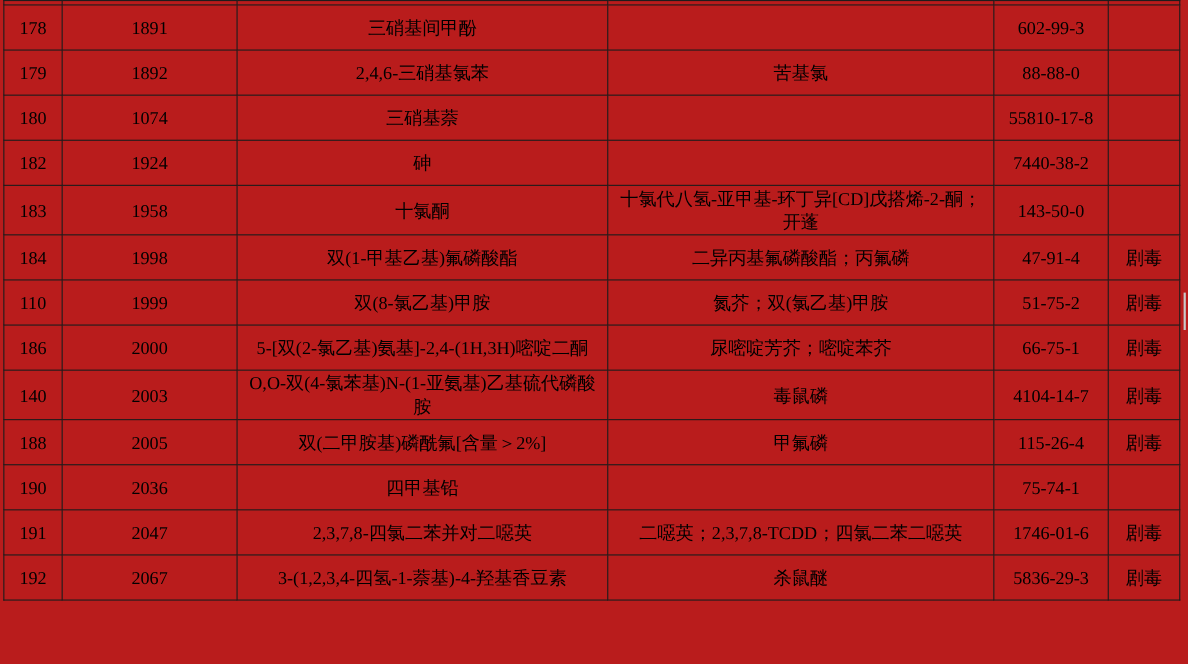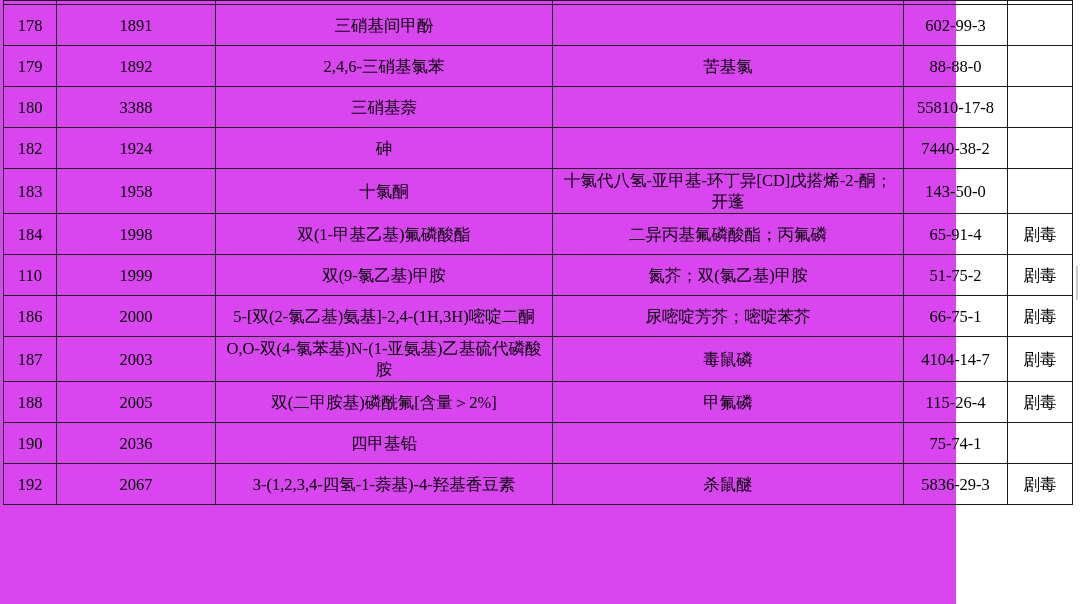--- a/index.html
+++ b/index.html
@@ -7,23 +7,23 @@
     padding: 0;
     background: #ffffff;
     width: 1080px;
     height: 604px;
     overflow: hidden;
     font-family: "Liberation Serif", "DejaVu Serif", serif;
     color: #000000;
   }
   .page {
     position: relative;
-    width: 956px;
+    width: 1080px;
     height: 604px;
-    background: #d946ef;
+    background: #b91c1c;
   }
   table.chem-table {
     position: absolute;
     left: 3px;
     top: 0;
     width: 1069px;
     border-collapse: collapse;
     table-layout: fixed;
   }
   table.chem-table td {
@@ -85,21 +85,21 @@
         <tr>
           <td>179</td>
           <td>1892</td>
           <td>2,4,6-三硝基氯苯</td>
           <td>苦基氯</td>
           <td>88-88-0</td>
           <td></td>
         </tr>
         <tr>
           <td>180</td>
-          <td>3388</td>
+          <td>1074</td>
           <td>三硝基萘</td>
           <td></td>
           <td>55810-17-8</td>
           <td></td>
         </tr>
         <tr>
           <td>182</td>
           <td>1924</td>
           <td>砷</td>
           <td></td>
@@ -112,41 +112,41 @@
           <td>十氯酮</td>
           <td>十氯代八氢-亚甲基-环丁异[CD]戊搭烯-2-酮；开蓬</td>
           <td>143-50-0</td>
           <td></td>
         </tr>
         <tr>
           <td>184</td>
           <td>1998</td>
           <td>双(1-甲基乙基)氟磷酸酯</td>
           <td>二异丙基氟磷酸酯；丙氟磷</td>
-          <td>65-91-4</td>
+          <td>47-91-4</td>
           <td>剧毒</td>
         </tr>
         <tr>
           <td>110</td>
           <td>1999</td>
-          <td>双(9-氯乙基)甲胺</td>
+          <td>双(8-氯乙基)甲胺</td>
           <td>氮芥；双(氯乙基)甲胺</td>
           <td>51-75-2</td>
           <td>剧毒</td>
         </tr>
         <tr>
           <td>186</td>
           <td>2000</td>
           <td>5-[双(2-氯乙基)氨基]-2,4-(1H,3H)嘧啶二酮</td>
           <td>尿嘧啶芳芥；嘧啶苯芥</td>
           <td>66-75-1</td>
           <td>剧毒</td>
         </tr>
         <tr>
-          <td>187</td>
+          <td>140</td>
           <td>2003</td>
           <td>O,O-双(4-氯苯基)N-(1-亚氨基)乙基硫代磷酸胺</td>
           <td>毒鼠磷</td>
           <td>4104-14-7</td>
           <td>剧毒</td>
         </tr>
         <tr>
           <td>188</td>
           <td>2005</td>
           <td>双(二甲胺基)磷酰氟[含量＞2%]</td>
@@ -156,20 +156,28 @@
         </tr>
         <tr>
           <td>190</td>
           <td>2036</td>
           <td>四甲基铅</td>
           <td></td>
           <td>75-74-1</td>
           <td></td>
         </tr>
         <tr>
+          <td>191</td>
+          <td>2047</td>
+          <td>2,3,7,8-四氯二苯并对二噁英</td>
+          <td>二噁英；2,3,7,8-TCDD；四氯二苯二噁英</td>
+          <td>1746-01-6</td>
+          <td>剧毒</td>
+        </tr>
+        <tr>
           <td>192</td>
           <td>2067</td>
           <td>3-(1,2,3,4-四氢-1-萘基)-4-羟基香豆素</td>
           <td>杀鼠醚</td>
           <td>5836-29-3</td>
           <td>剧毒</td>
         </tr>
       </tbody>
   </table>
   <div class="edge-artifact"></div>

